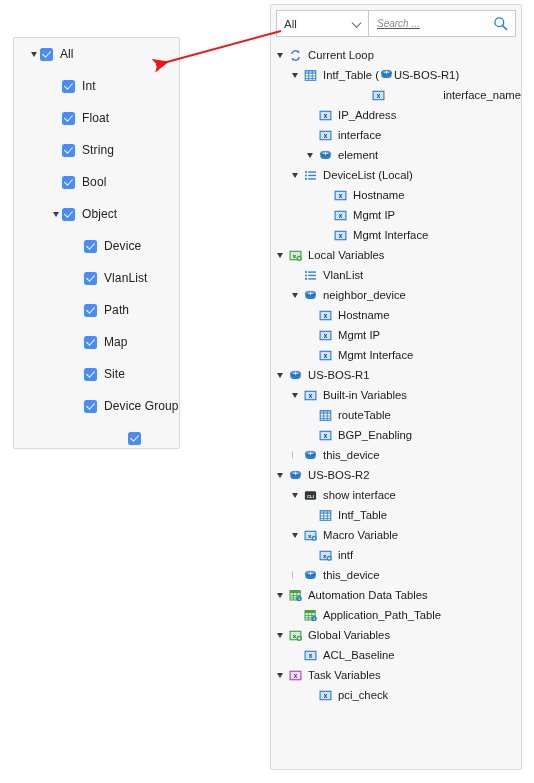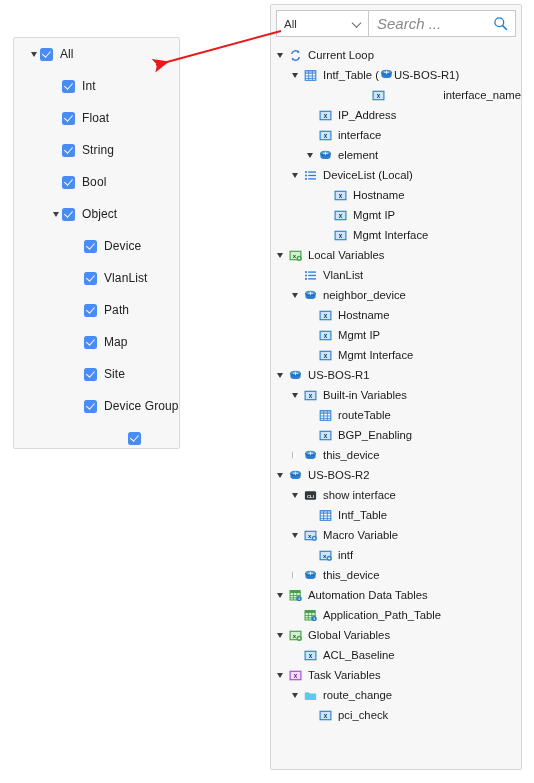--- a/index.html
+++ b/index.html
@@ -85,22 +85,23 @@
     border-bottom: 1.4px solid #666;
     transform: translateY(-65%) rotate(45deg);
   }
   #search-input-wrap {
     flex: 1; display: flex; align-items: center;
     position: relative; padding-left: 8px;
   }
   #search-input {
     border: none; outline: none; width: 100%;
     font-family: "Liberation Sans", sans-serif;
-    font-size: 15px; font-style: italic; color: #555;
+    font-size: 10px; font-style: italic; color: #555;
     background: transparent;
+    text-decoration: underline;
   }
   #search-input::placeholder { color: #888; font-style: italic; }
   .mag { position: absolute; right: 7px; top: 5px; }
 
   
   #tree { padding: 8px 0 0 0; }
   .node {
     display: flex; align-items: center;
     height: 20px;
     font-size: 11.3px; color: #1b1b1b;
@@ -654,32 +655,20 @@
             <span class="tw-open"></span>
           </span>
           <span class="icon">
             <svg width="13" height="13" viewBox="0 0 13 13">
               <rect x="1.1" y="2.3" width="10.8" height="8.4" fill="#f3dcf7" stroke="#a855c8" stroke-width="1.2"></rect>
               <text x="6.5" y="8.9" font-family="Liberation Sans, sans-serif" font-size="6.3" font-weight="bold" fill="#6b2080" text-anchor="middle">x</text>
             </svg>
           </span>
           <span class="node-label">Task Variables</span>
         </div>
-        <div class="node" style="padding-left: 21px;">
-          <span class="twisty">
-            <span class="tw-open"></span>
-          </span>
-          <span class="icon">
-            <svg width="13" height="13" viewBox="0 0 13 13">
-              <path d="M0.9 3.4 h4.0 l1.0 1.3 h6.2 v6.0 h-11.2 z" fill="#4fc3e8"></path>
-              <path d="M0.9 4.7 h11.2 v6.0 h-11.2 z" fill="#5ccaee"></path>
-            </svg>
-          </span>
-          <span class="node-label">route_change</span>
-        </div>
         <div class="node" style="padding-left: 36px;">
           <span class="twisty"></span>
           <span class="icon">
             <svg width="13" height="13" viewBox="0 0 13 13">
               <rect x="1.1" y="2.3" width="10.8" height="8.4" fill="#cfe4f7" stroke="#2f7fd4" stroke-width="1.15"></rect>
               <text x="6.5" y="8.9" font-family="Liberation Sans, sans-serif" font-size="6.3" font-weight="bold" fill="#123f6b" text-anchor="middle">x</text>
             </svg>
           </span>
           <span class="node-label">pci_check</span>
         </div>

